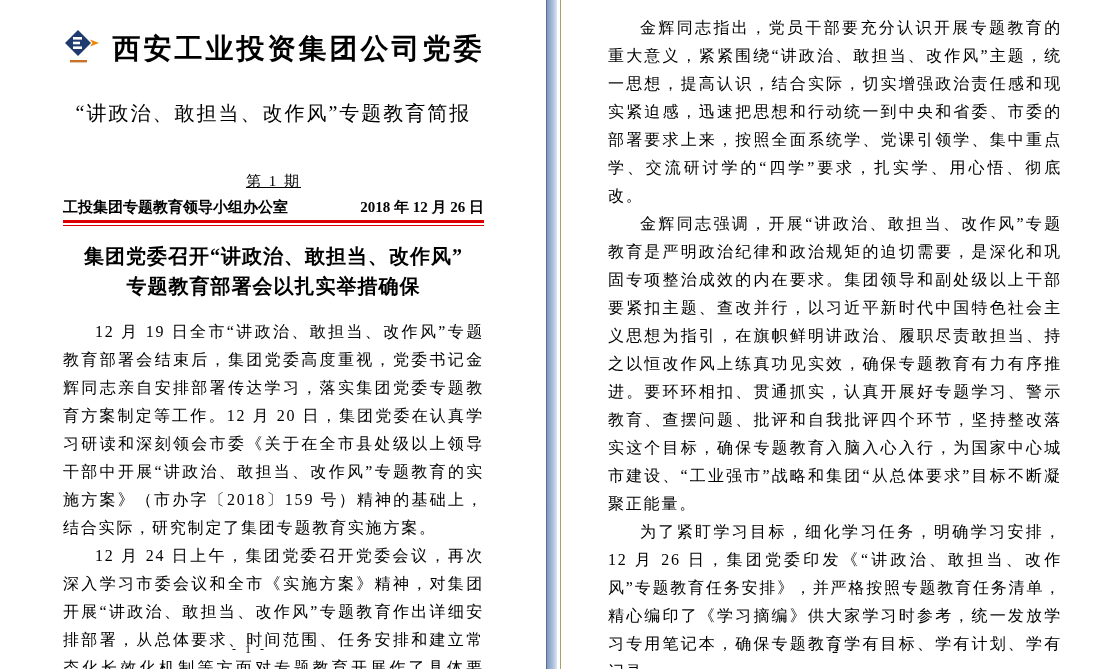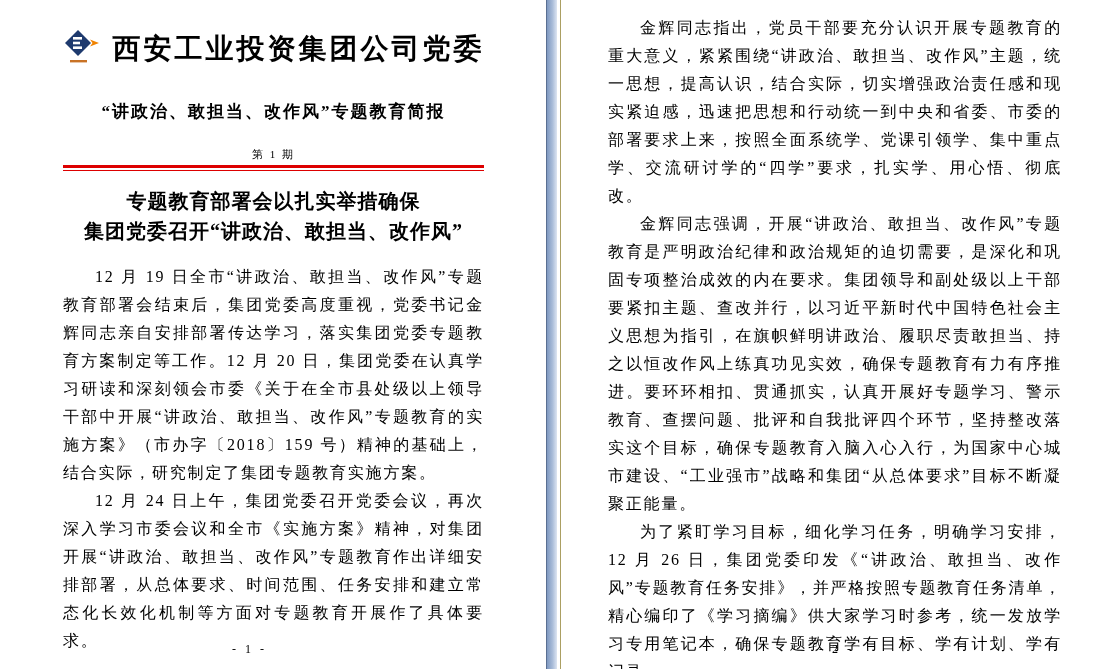--- a/index.html
+++ b/index.html
@@ -16,22 +16,22 @@
     background:linear-gradient(90deg,#7e98c0 0%,#a9bcd9 55%,#dde5f2 100%);
     border-left:1px solid #5a6f92;
   }
   .divider-tan { position:absolute; left:560px; top:0; bottom:0; width:1px; background:#ab9f62; }
 
   
   .masthead-row { margin-top:28px; display:flex; align-items:center; justify-content:center; gap:10px; }
   .org-title { font-size:28px; font-weight:bold; letter-spacing:3px; white-space:nowrap; }
   .logo { width:40px; height:42px; flex:0 0 auto; }
 
-  .bulletin-subtitle { margin-top:30px; text-align:center; font-size:17px; font-weight:bold; letter-spacing:2px; }
-  .issue-number { margin-top:24px; text-align:center; font-size:11px; letter-spacing:2px; }
+  .bulletin-subtitle { margin-top:30px; text-align:center; font-size:20px; font-weight:normal; letter-spacing:2px; }
+  .issue-number { margin-top:45px; text-align:center; font-size:15px; letter-spacing:2px;text-decoration:underline; }
 
   .issuer-row { margin-top:7px; display:flex; justify-content:space-between; align-items:baseline; font-size:15px; font-weight:600; }
   .red-rule { margin-top:3px; height:6px; border-top:3px solid #dd0000; border-bottom:1px solid #dd0000; }
 
   .article-title { margin-top:15px; text-align:center; font-size:20px; font-weight:bold; line-height:30px; letter-spacing:1px; }
 
   .body-text { margin-top:17px; }
   .body-text p, #page2 .body-text p {
     font-size:16px; line-height:28px; letter-spacing:1.8px;
     text-align:justify; text-indent:2em;
@@ -54,26 +54,30 @@
       <polygon points="27,11.5 36,15 27,18.5 29.5,15" fill="#f08300"></polygon>
       <rect x="7" y="32" width="17" height="2.4" fill="#c05a00" opacity="0.85"></rect>
     </svg>
     <div class="org-title">西安工业投资集团公司党委</div>
   </div>
 
   <div class="bulletin-subtitle">“讲政治、敢担当、改作风”专题教育简报</div>
 
   <div class="issue-number">第 1 期</div>
 
+  <div class="issuer-row">
+    <span>工投集团专题教育领导小组办公室</span>
+    <span>2018 年 12 月 26 日</span>
+  </div>
 
   <div class="red-rule"></div>
 
   <div class="article-title">
+    <div>集团党委召开“讲政治、敢担当、改作风”</div>
     <div>专题教育部署会以扎实举措确保</div>
-    <div>集团党委召开“讲政治、敢担当、改作风”</div>
   </div>
 
   <div class="body-text">
     <p>12 月 19 日全市“讲政治、敢担当、改作风”专题教育部署会结束后，集团党委高度重视，党委书记金辉同志亲自安排部署传达学习，落实集团党委专题教育方案制定等工作。12 月 20 日，集团党委在认真学习研读和深刻领会市委《关于在全市县处级以上领导干部中开展“讲政治、敢担当、改作风”专题教育的实施方案》（市办字〔2018〕159 号）精神的基础上，结合实际，研究制定了集团专题教育实施方案。</p>
     <p>12 月 24 日上午，集团党委召开党委会议，再次深入学习市委会议和全市《实施方案》精神，对集团开展“讲政治、敢担当、改作风”专题教育作出详细安排部署，从总体要求、时间范围、任务安排和建立常态化长效化机制等方面对专题教育开展作了具体要求。</p>
   </div>
 
   <div class="page-num">- 1 -</div>
 </div>
 

